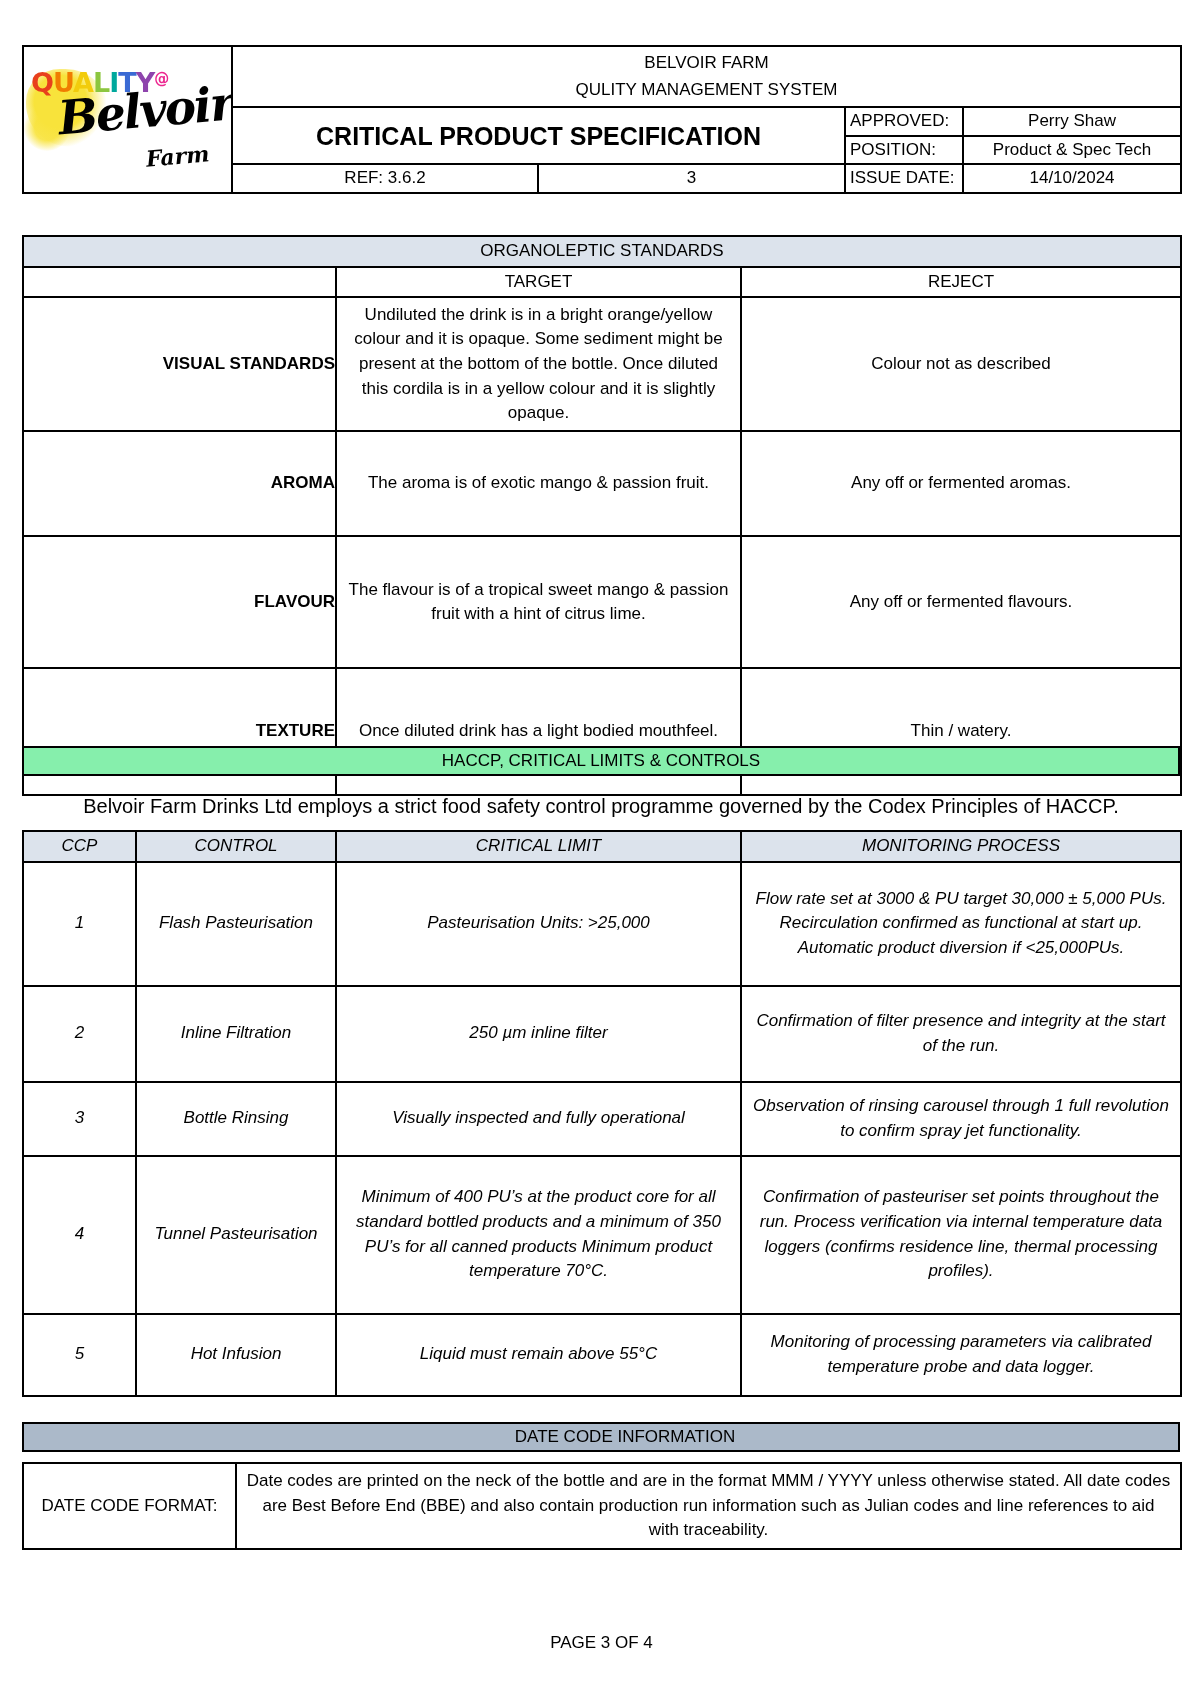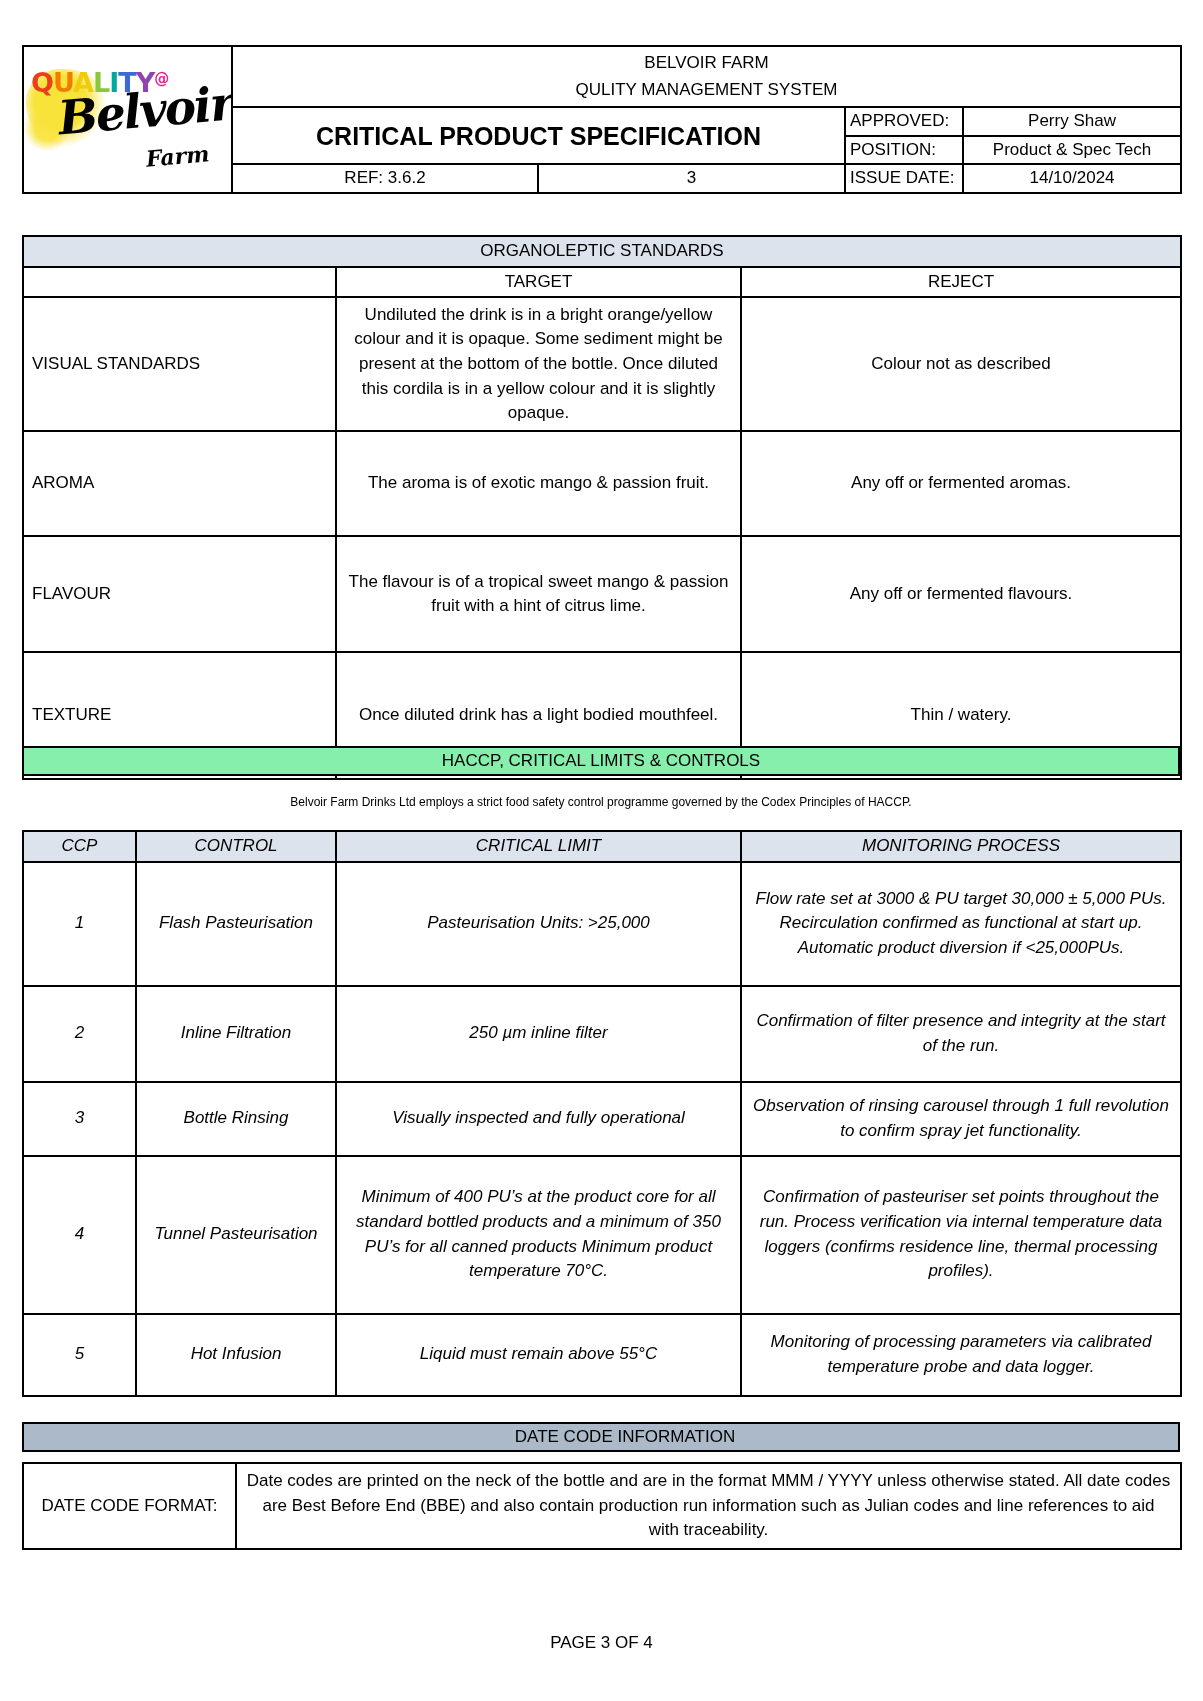--- a/index.html
+++ b/index.html
@@ -26,23 +26,23 @@
   .logo-farm { position:absolute; top:94px; left:122px; font-family:"DejaVu Serif", serif;
     font-style:italic; font-weight:bold; font-size:22px; transform:rotate(-5deg); }
   .two-line div { line-height:1.55; }
   .doc-title { font-weight:bold; font-size:25px; }
   .lbl-left { text-align:left; }
   .bar-light { background:#dce3ec; }
   .bar-dark  { background:#abb9c9; }
   .section-bar { position:absolute; left:22px; width:1158px; height:30px; border:2px solid #000;
     display:flex; align-items:center; justify-content:center; font-size:17px; }
   #org-table { top:235px; }
-  #org-table .row-label { font-weight:normal; text-align:left; padding-right:7px; }
+  #org-table .row-label { font-weight:bold; text-align:right; padding-right:0; }
   #haccp-bar { top:746px; }
-  #haccp-intro { position:absolute; left:22px; top:795px; width:1158px; text-align:center; font-size:12px; }
+  #haccp-intro { position:absolute; left:22px; top:795px; width:1158px; text-align:center; font-size:20px; }
   #haccp-table { top:830px;font-style:italic; }
   #date-bar { top:1422px;padding-left:48px; }
   #date-table { top:1462px; }
   #page-footer { position:absolute; left:0; top:1633px; width:100%; text-align:center; font-size:17px; }
 </style>
 </head>
 <body>
 
 <div class="page">
 
@@ -104,21 +104,21 @@
     <tr style="height:134px">
       <td class="row-label">VISUAL STANDARDS</td>
       <td>Undiluted the drink is in a bright orange/yellow colour and it is opaque. Some sediment might be present at the bottom of the bottle. Once diluted this cordila is in a yellow colour and it is slightly opaque.</td>
       <td>Colour not as described</td>
     </tr>
     <tr style="height:105px">
       <td class="row-label">AROMA</td>
       <td>The aroma is of exotic mango &amp; passion fruit.</td>
       <td>Any off or fermented aromas.</td>
     </tr>
-    <tr style="height:116px">
+    <tr style="height:132px">
       <td class="row-label">FLAVOUR</td>
       <td>The flavour is of a tropical sweet mango &amp; passion fruit with a hint of citrus lime.</td>
       <td>Any off or fermented flavours.</td>
     </tr>
     <tr style="height:127px">
       <td class="row-label">TEXTURE</td>
       <td>Once diluted drink has a light bodied mouthfeel.</td>
       <td>Thin / watery.</td>
     </tr>
   </tbody>

